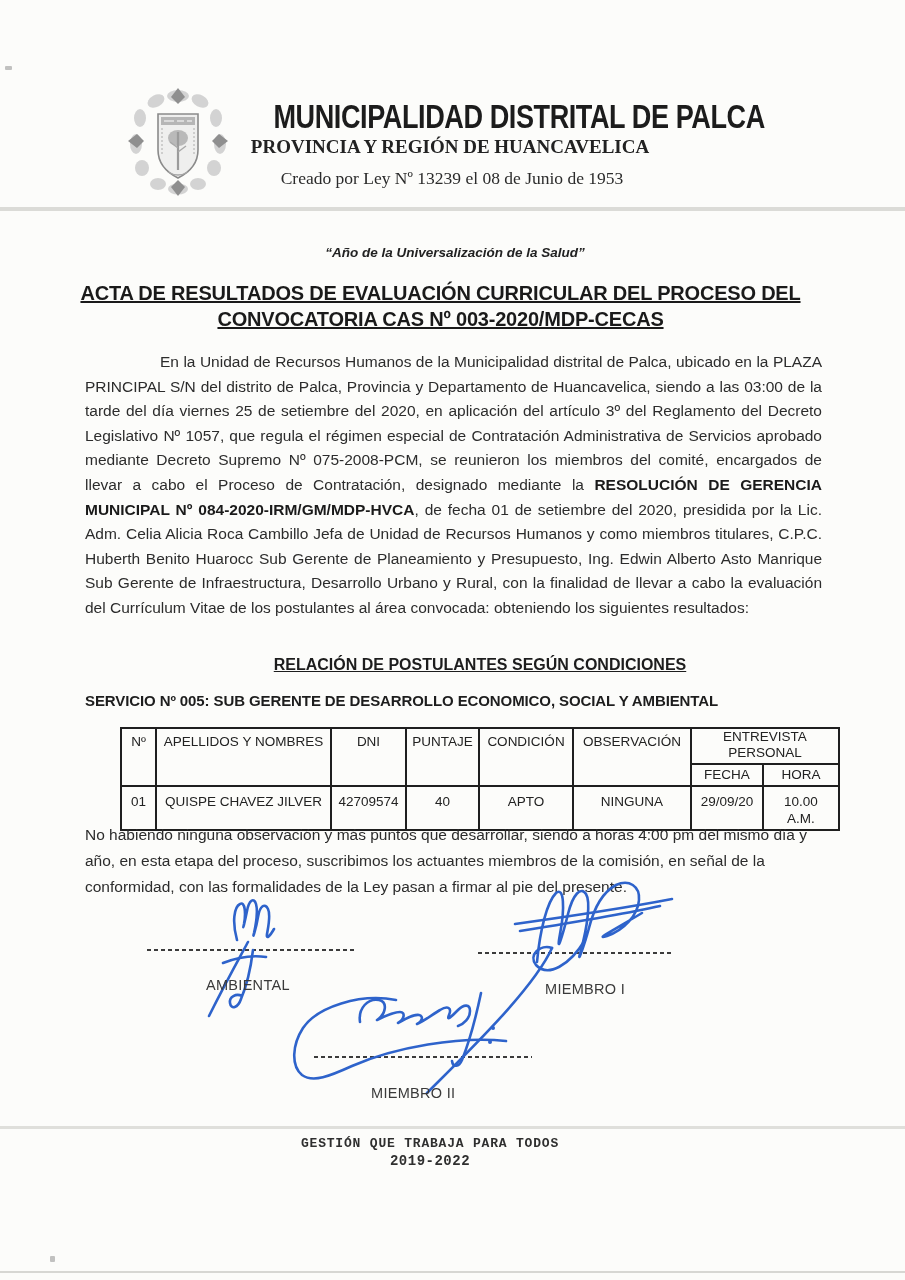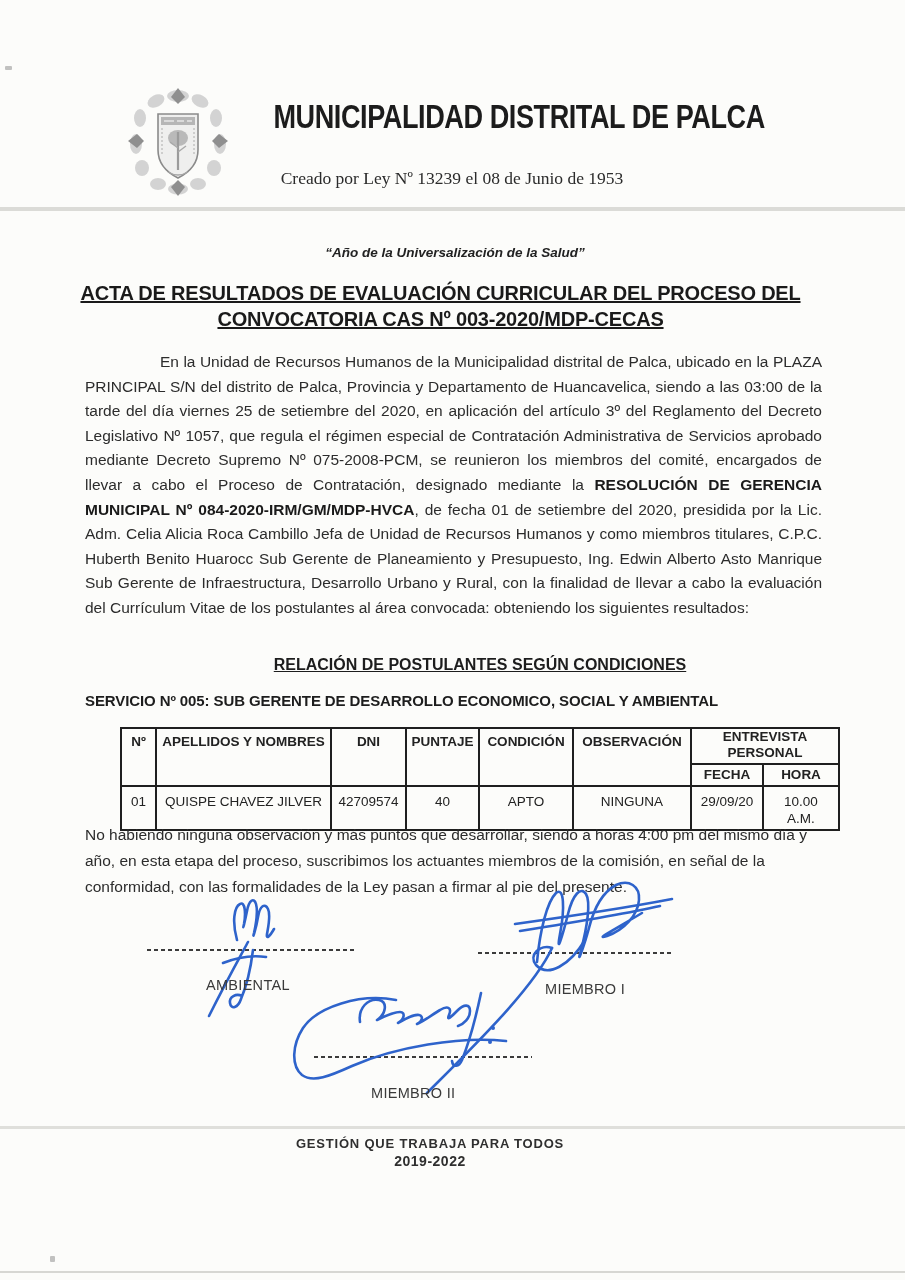--- a/index.html
+++ b/index.html
@@ -50,38 +50,38 @@
     font-size:15px;font-weight:bold;color:#1d1d1d;letter-spacing:-0.1px;
   }
   
   #results-table{
     left:120px;top:727px;border-collapse:collapse;table-layout:fixed;
     font-size:13.5px;color:#222;
   }
   #results-table th,#results-table td{
     border:2px solid #1f1f1f;padding:2px 3px;overflow:hidden;
   }
-  #results-table th{font-weight:bold;vertical-align:top;padding-top:5px;line-height:16px;}
+  #results-table th{font-weight:normal;vertical-align:top;padding-top:5px;line-height:16px;}
   #results-table td{text-align:center;vertical-align:top;padding-top:6px;line-height:17px;}
   #results-table td.cell-left{text-align:left;padding-left:8px;}
   
   #closing-par{
     left:85px;top:822px;width:725px;
     font-size:15.5px;line-height:26px;color:#2c2c2c;
   }
   
   .dash-line{height:2px;background:repeating-linear-gradient(90deg,#3b3b3b 0 4px,transparent 4px 7px);}
   .sig-label{font-size:14.5px;color:#3a3a3a;letter-spacing:.3px;}
   #sig-overlay{left:0;top:0;pointer-events:none;}
   #sig-overlay path{fill:none;stroke:#2e63cb;stroke-width:2.6;stroke-linecap:round;stroke-linejoin:round;}
   #sig-overlay circle{fill:#2e63cb;}
   
   #footer-motto{
     left:180px;top:1136px;width:500px;text-align:center;
-    font-family:Liberation Sans, sans-serif;font-weight:bold;color:#2f2f2f;
+    font-family:Liberation Mono, monospace;font-weight:bold;color:#2f2f2f;
   }
   #footer-motto .f1{font-size:13px;letter-spacing:.8px;}
   #footer-motto .f2{font-size:14px;margin-top:2px;letter-spacing:.5px;}
   .speck{background:#9a9a9a;border-radius:1px;opacity:.6;}
 </style>
 </head>
 <body>
 
 <div id="page">
 
@@ -120,20 +120,21 @@
       <line x1="50" y1="64" x2="58" y2="58" stroke="#a8a8a8" stroke-width="1.4"></line>
       <path d="M40 84 Q50 90 60 84" fill="none" stroke="#a5a5a5" stroke-width="1.4"></path>
       <g stroke="#b8b8b8" stroke-width="1.2" stroke-dasharray="2 2">
         <line x1="34" y1="40" x2="34" y2="68"></line>
         <line x1="66" y1="40" x2="66" y2="68"></line>
       </g>
     </svg>
   </div>
 
   <div id="muni-title" class="abs">MUNICIPALIDAD DISTRITAL DE PALCA</div>
+  <div id="muni-subtitle" class="abs">PROVINCIA Y REGIÓN DE HUANCAVELICA</div>
   <div id="muni-law" class="abs">Creado por Ley Nº 13239 el 08 de Junio de 1953</div>
 
   <div class="abs scan-line" style="left:0;top:207px;width:905px;height:4px;opacity:.8;"></div>
 
   <div id="quote-line" class="abs">“Año de la Universalización de la Salud”</div>
 
   <div id="doc-title" class="abs">
     <div class="tline">ACTA DE RESULTADOS DE EVALUACIÓN CURRICULAR DEL PROCESO DEL</div>
     <div class="tline">CONVOCATORIA CAS Nº 003-2020/MDP-CECAS</div>
   </div>

